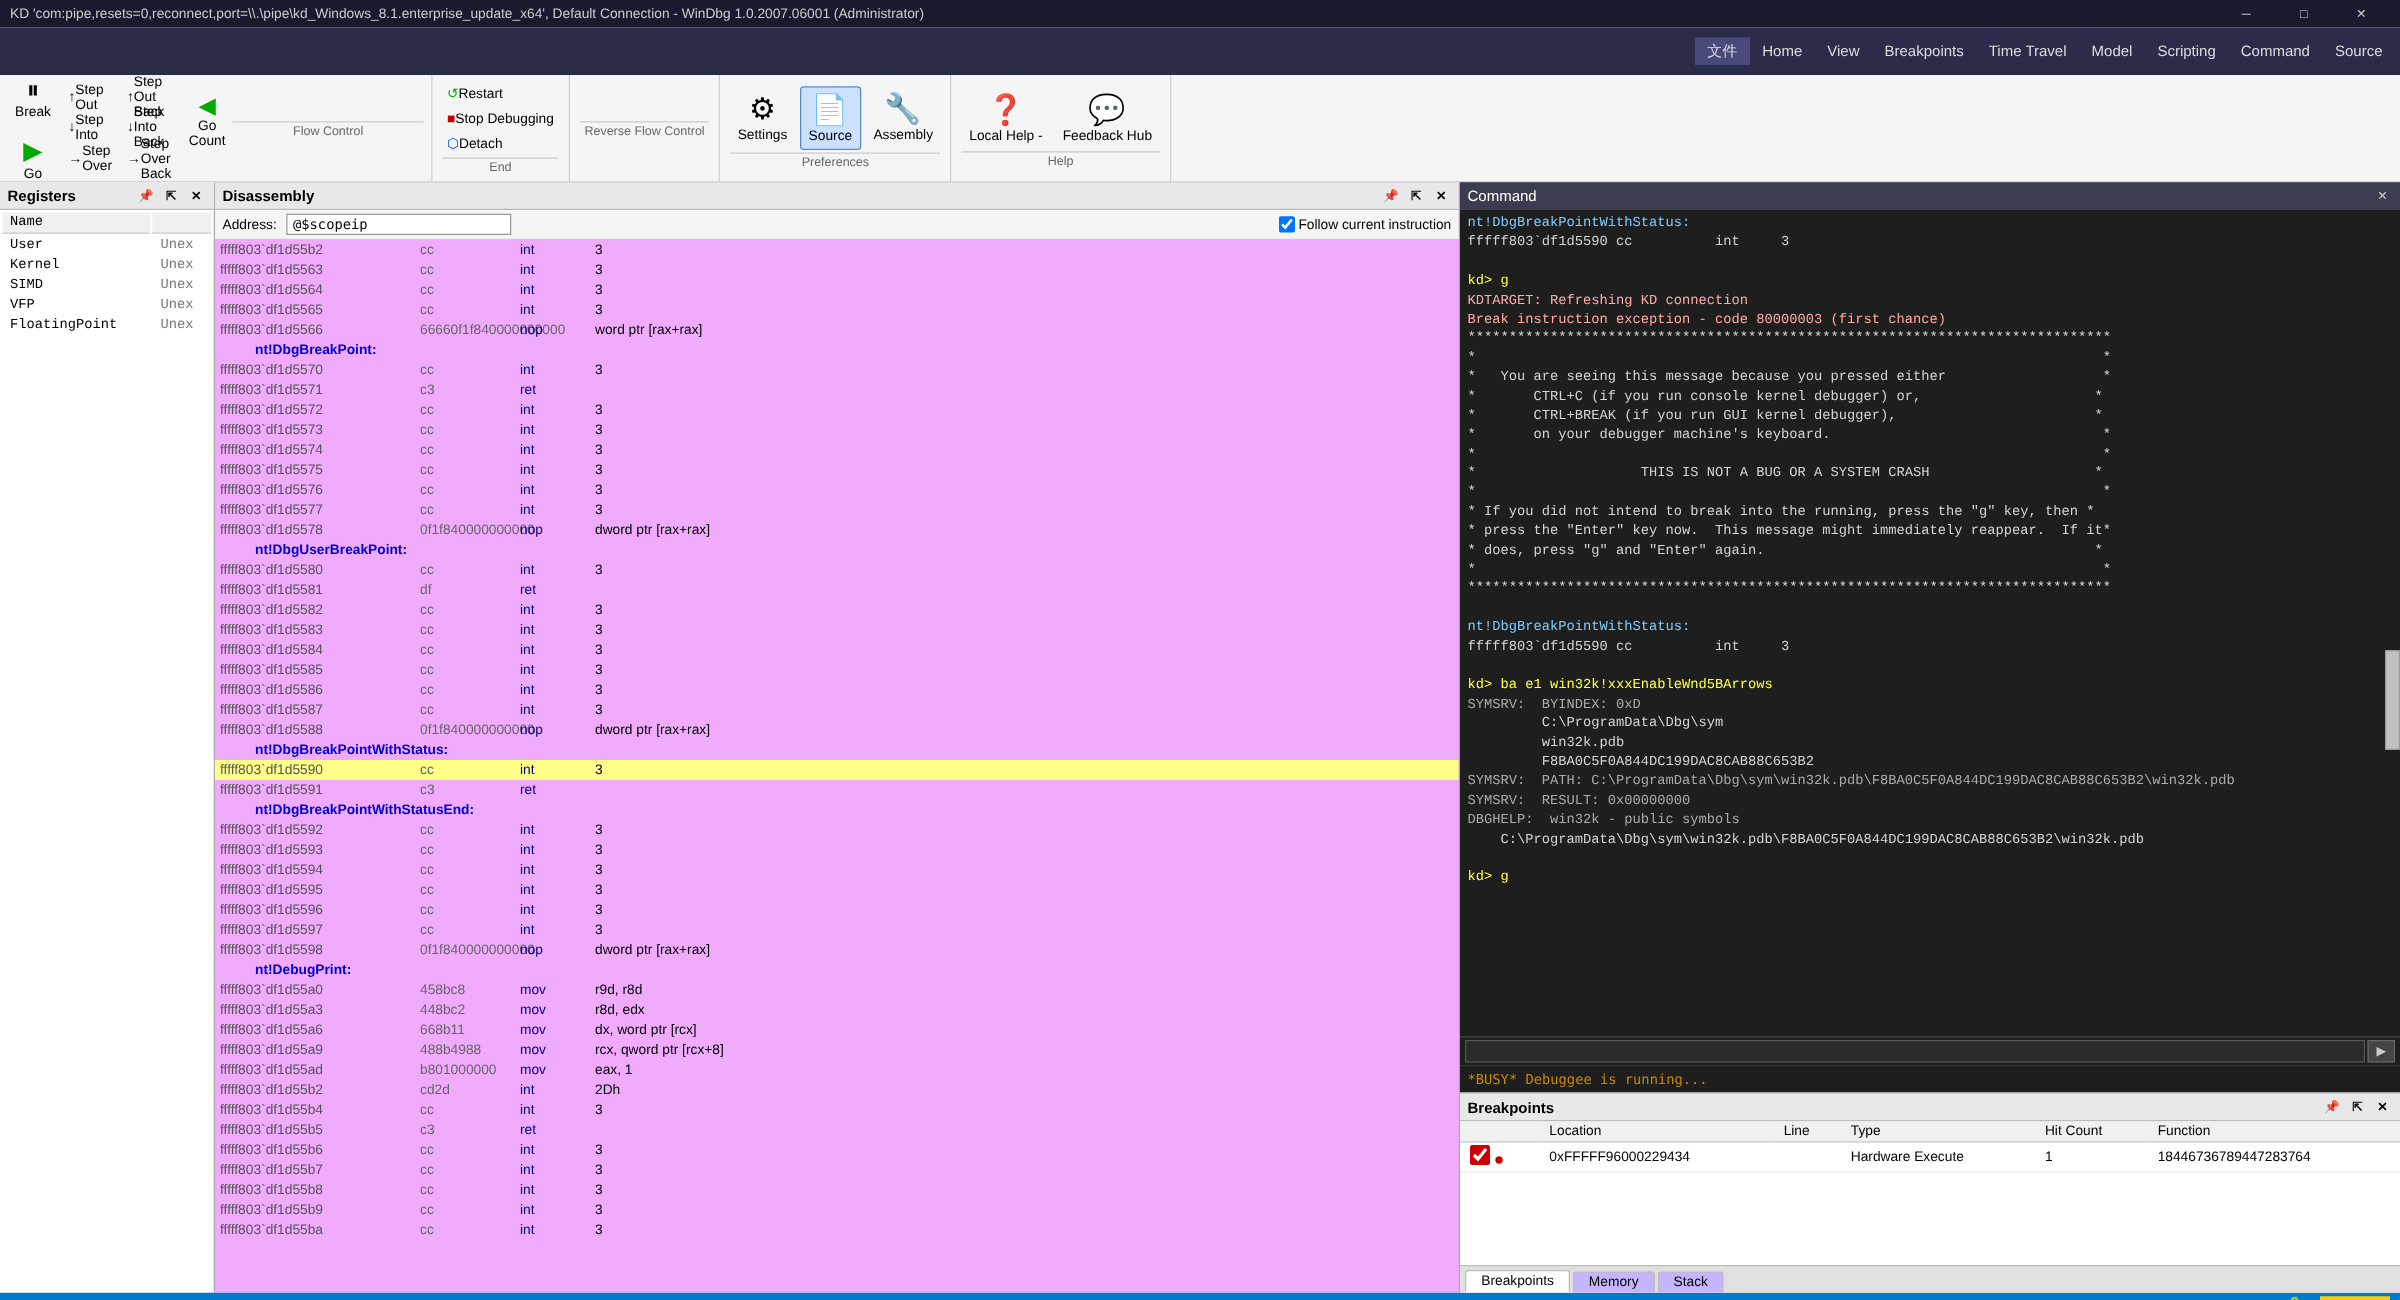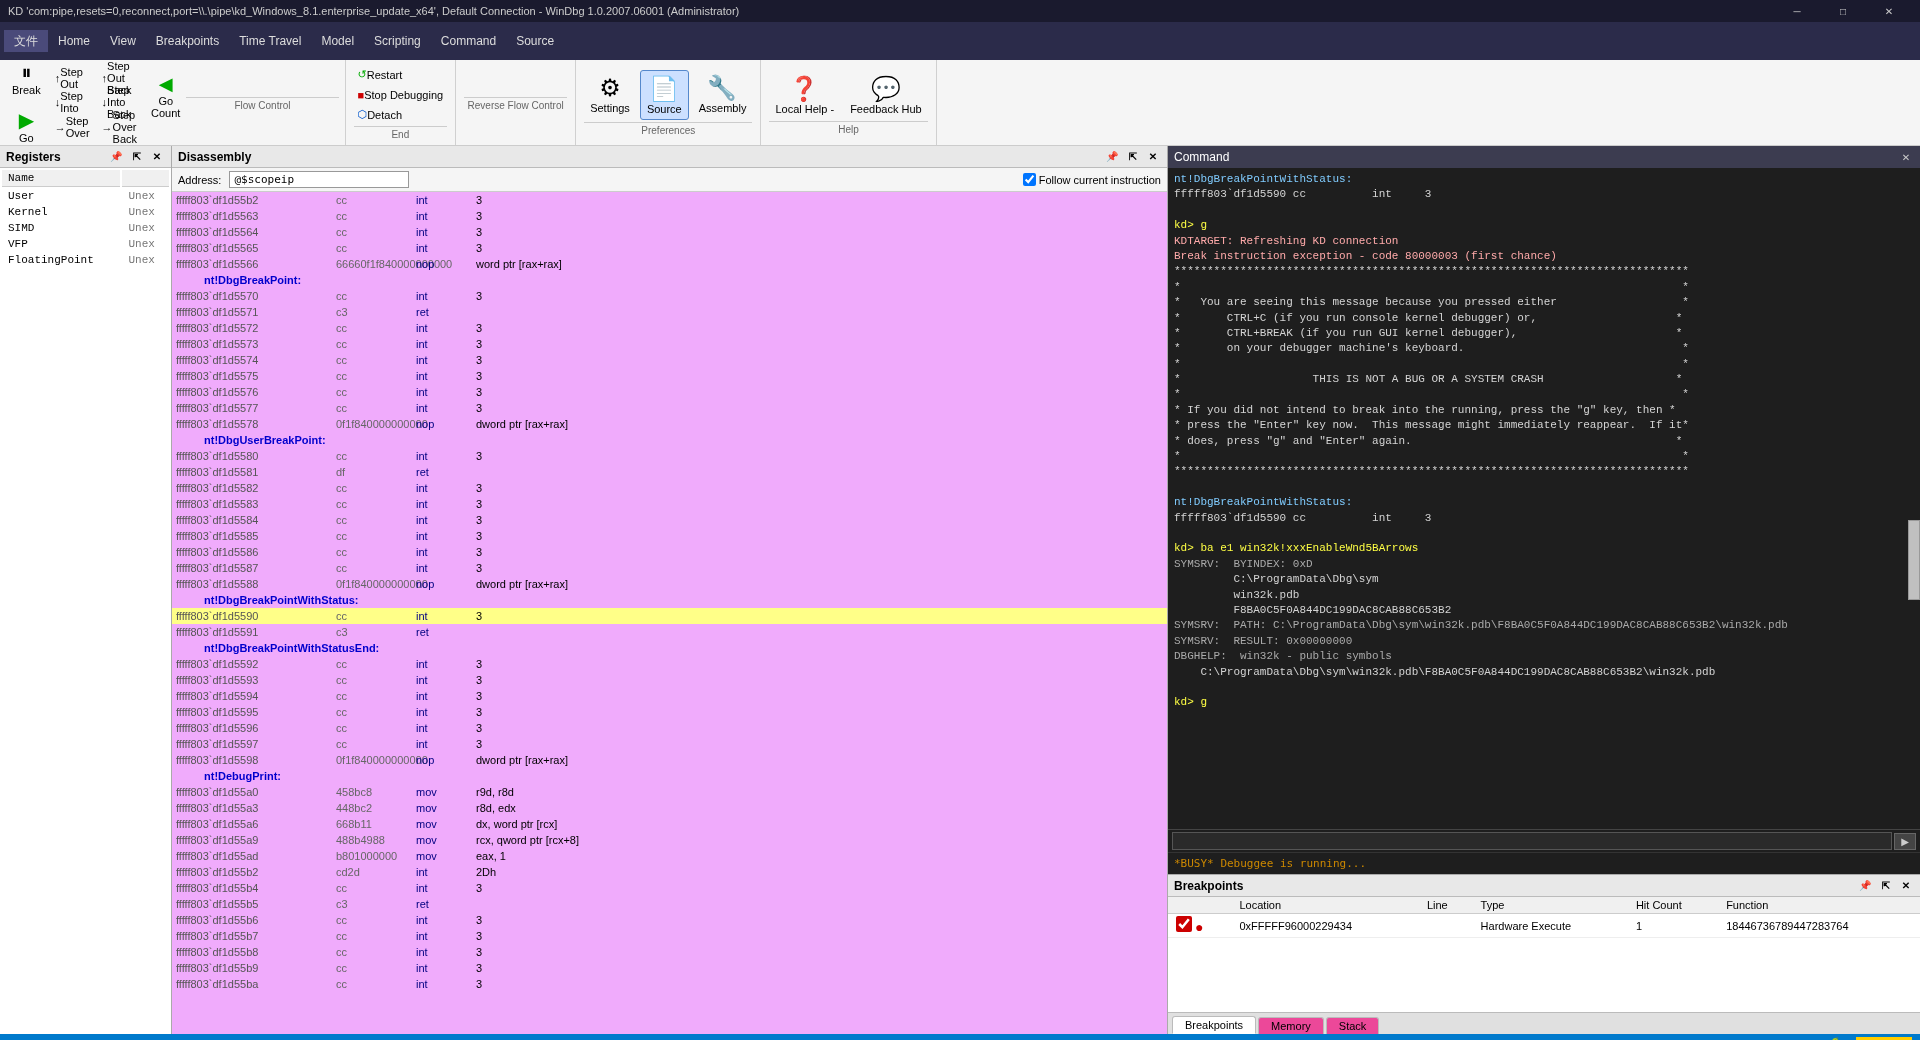--- a/index.html
+++ b/index.html
@@ -30,20 +30,21 @@
       cursor: pointer; font-size: 10px; color: #ccc;
     }
 
     
     #menu-bar {
       background: #2b2b4a;
       height: 38px;
       display: flex;
       align-items: center;
       padding: 12px 4px;
+      justify-content: flex-end;
     }
     .menu-item {
       color: #ddd;
       padding: 0 10px;
       height: 22px;
       display: flex;
       align-items: center;
       font-size: 12px;
       cursor: pointer;
     }
@@ -308,21 +309,21 @@
       display: flex;
       align-items: flex-end;
       padding: 0 4px;
     }
     .bottom-tab {
       padding: 2px 12px;
       font-size: 11px;
       cursor: pointer;
       border: 1px solid #bbb;
       border-bottom: none;
-      background: #ec4899;
+      background: #c4b5fd;
       margin-right: 2px;
       border-radius: 3px 3px 0 0;
     }
     .bottom-tab.active {
       background: #fff;
       border-bottom: 1px solid #fff;
     }
 
     
     #status-bar {

